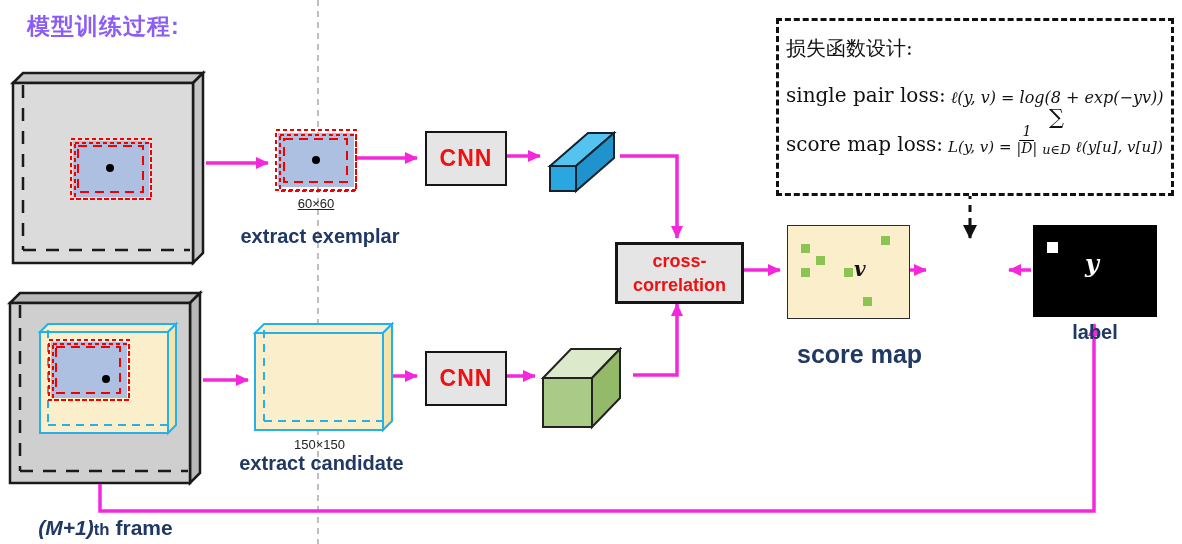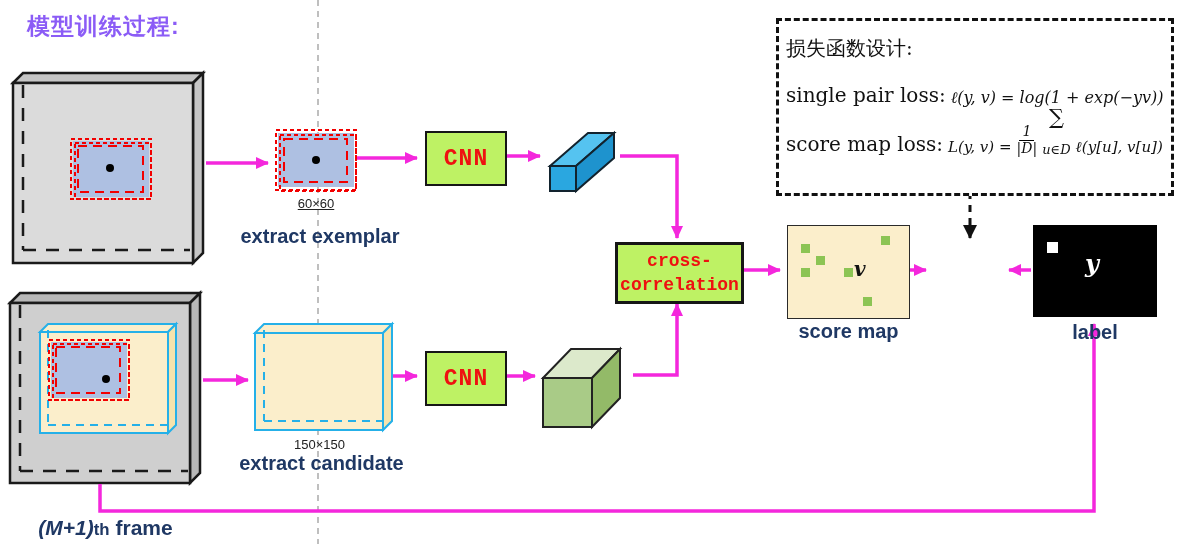--- a/index.html
+++ b/index.html
@@ -3,21 +3,21 @@
 <meta charset="utf-8">
 <style>
   html,body{margin:0;padding:0;background:#fff;}
   .stage{position:relative;width:1182px;height:544px;background:#ffffff;overflow:hidden;
          font-family:"Liberation Sans", sans-serif;}
   .t{position:absolute;white-space:nowrap;}
   .navy{color:#1F3864;font-weight:600;}
   .center{text-align:center;}
   .it{font-style:italic;}
   .th-small{font-size:0.8em;}
-  .box{position:absolute;display:flex;align-items:center;justify-content:center;background:#bef264;font-family:Liberation Mono, monospace;}
+  .box{position:absolute;display:flex;align-items:center;justify-content:center;background:#e5e5e5;}
   .cnn{border:2.5px solid #161616;color:#ee1111;font-size:23px;font-weight:600;letter-spacing:1px;}
   .cross{border:3px solid #161616;color:#ee1111;font-size:18px;font-weight:600;line-height:1.35;
          flex-direction:column;}
   .lossell{border:3px solid #111;border-radius:50%;color:#f00;font-size:23px;letter-spacing:2px;}
   .scoremap{position:absolute;background:#FBEECB;border:1.5px solid #2a2a2a;}
   .dotg{position:absolute;width:9px;height:9px;background:#8CC454;}
   .serifmath{font-family:"DejaVu Serif", serif;}
   .labelbox{position:absolute;background:#000;}
   .panel{position:absolute;border:3px dashed #111;background:#fff;}
   .prow{position:absolute;left:7px;right:3px;display:flex;align-items:flex-end;gap:5px;
@@ -156,36 +156,36 @@
 
   <div class="scoremap" style="left:787px;top:225px;width:121px;height:92px;">
     <span class="dotg" style="left:13px;top:18px;"></span>
     <span class="dotg" style="left:28px;top:30px;"></span>
     <span class="dotg" style="left:13px;top:42px;"></span>
     <span class="dotg" style="left:56px;top:42px;"></span>
     <span class="dotg" style="left:93px;top:10px;"></span>
     <span class="dotg" style="left:75px;top:71px;"></span>
     <span class="t serifmath" style="left:66px;top:31px;font-size:20px;font-style:italic;font-weight:bold;color:#111;">v</span>
   </div>
-  <div class="t navy center" style="left:797px;top:320px;width:103px;font-size:20px;">score map</div>
+  <div class="t navy center" style="left:797px;top:340px;width:103px;font-size:25px;">score map</div>
 
 
   <div class="labelbox" style="left:1033px;top:225px;width:124px;height:92px;">
     <span style="position:absolute;left:14px;top:17px;width:11px;height:11px;background:#fff;"></span>
     <span class="t serifmath" style="left:52px;top:24px;font-size:24px;font-style:italic;font-weight:bold;color:#fff;">y</span>
   </div>
   <div class="t navy center" style="left:1043px;top:321px;width:104px;font-size:20px;">label</div>
 
   <div class="panel" style="left:776px;top:18px;width:392px;height:172px;">
     <div class="prow" style="top:14px;">
       <span class="pname" style="font-size:20px;">损失函数设计:</span>
     </div>
     <div class="prow" style="top:62px;">
       <span class="pname">single pair loss:</span>
-      <span class="pformula" style="font-size:16px;">ℓ(y, v) = log(1 + exp(−yv))</span>
+      <span class="pformula" style="font-size:16px;">ℓ(y, v) = log(8 + exp(−yv))</span>
     </div>
     <div class="prow" style="top:86px;">
       <span class="pname">score map loss:</span>
       <span class="pformula">L(y, v) =</span>
       <span class="frac pformula">
         <span class="num">1</span>
         <span class="den">|D|</span>
       </span>
       <span class="stk pformula">
         <span class="big">∑</span>

